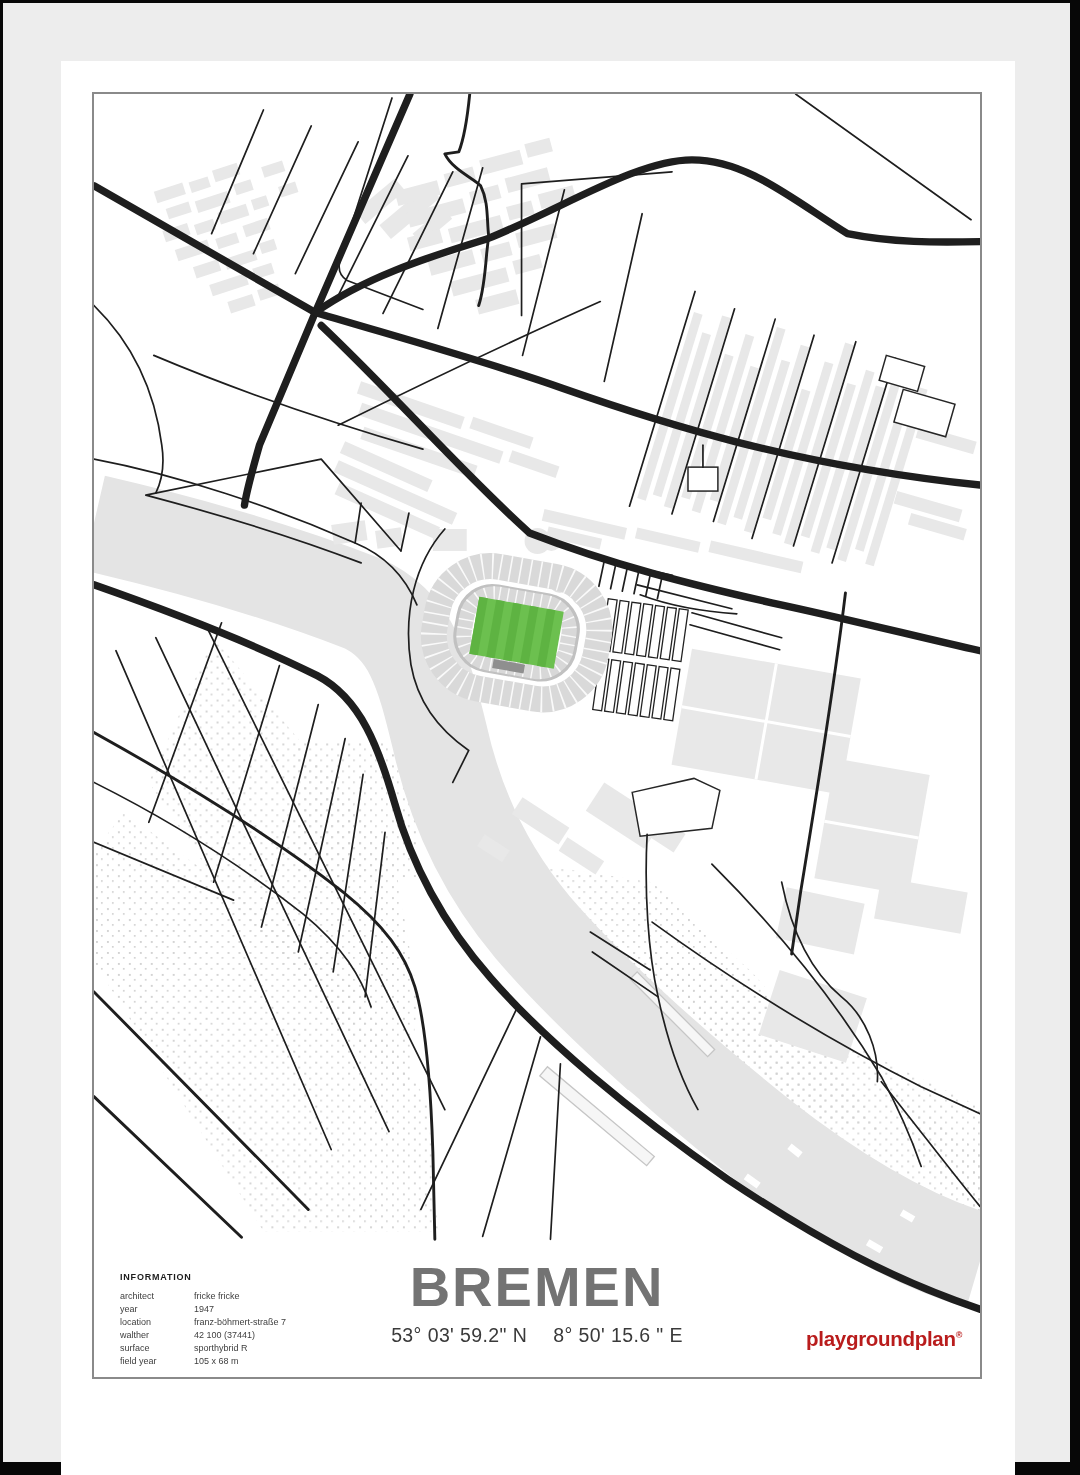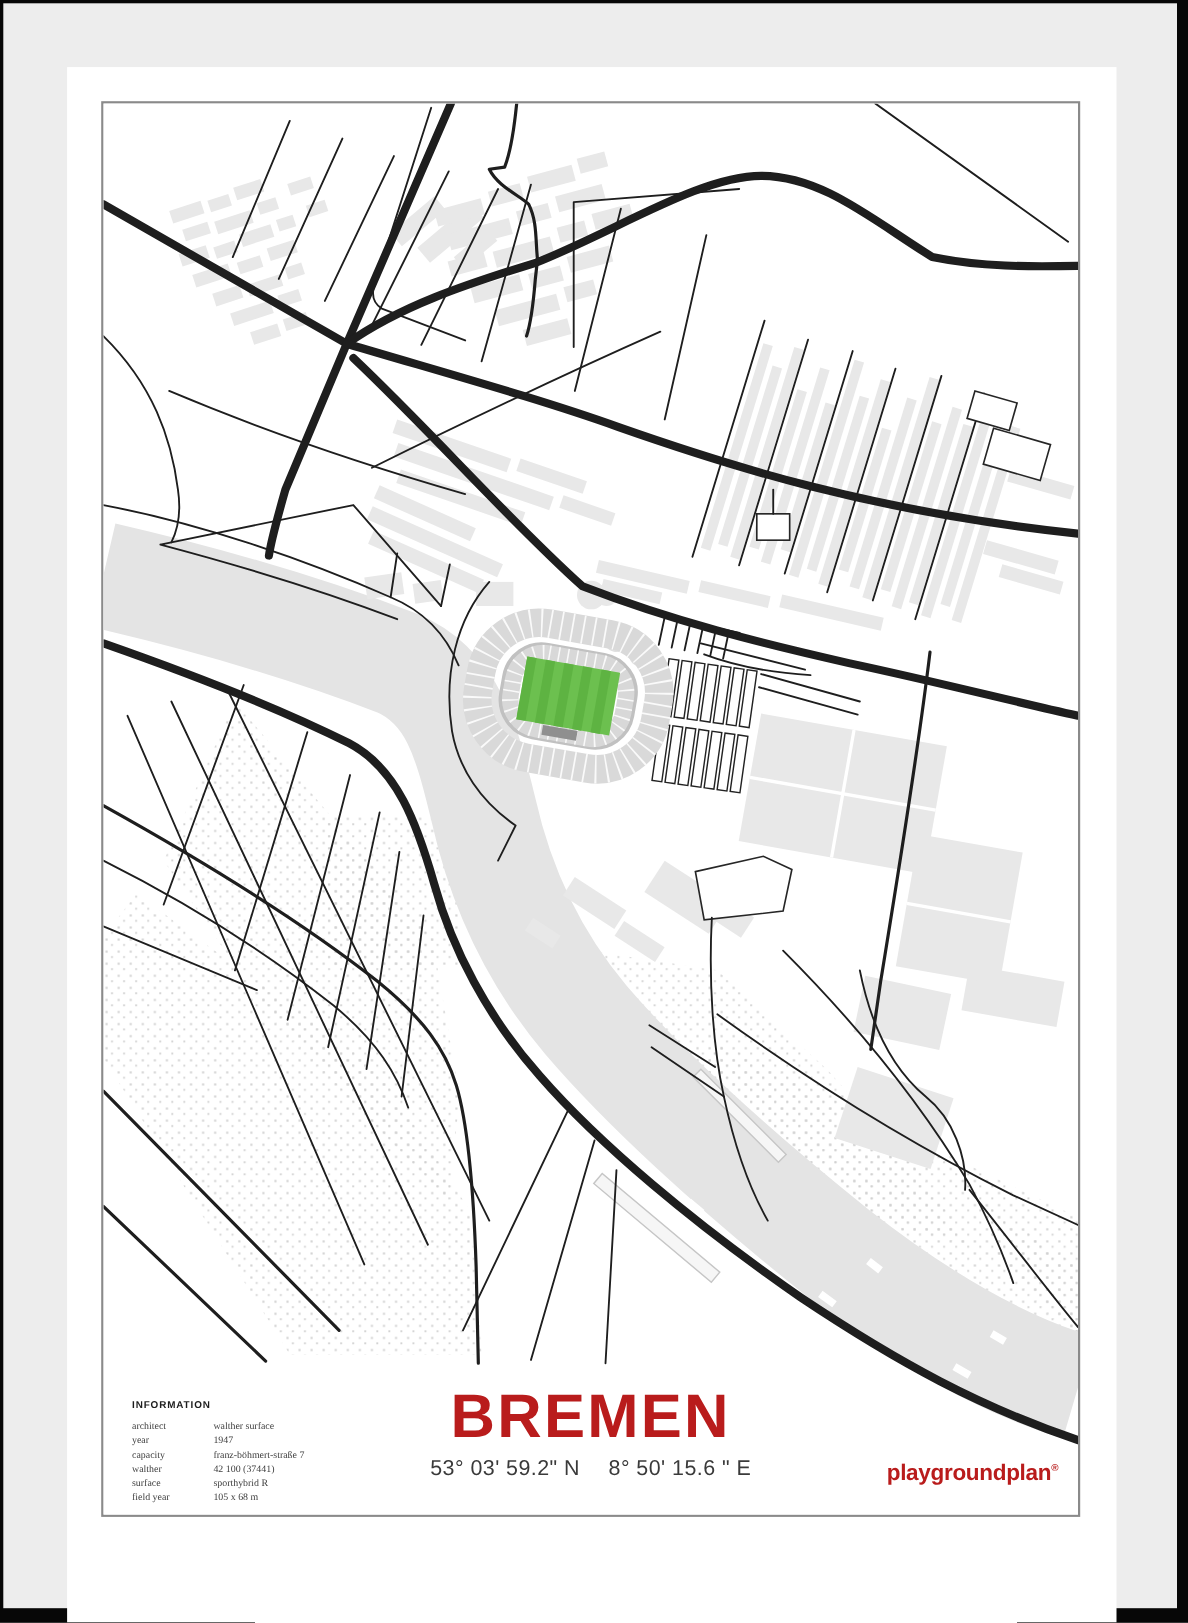--- a/index.html
+++ b/index.html
@@ -25,25 +25,25 @@
   .dotfill{fill:url(#dots);stroke:none;}
   .whitebldg{fill:#ffffff;stroke:#262626;stroke-width:1.5;}
   .fieldline{stroke:#ffffff;stroke-width:3;fill:none;}
   .hatch{fill:#ffffff;stroke:#222222;stroke-width:1.3;}
   .dock{fill:#f6f6f6;stroke:#c6c6c6;stroke-width:1.3;}
   .tick{fill:#ffffff;stroke:none;}
   
   .footer-el{position:absolute;color:var(--text);}
   .info{left:26px;top:1178px;width:260px;}
   .info-heading{font-size:9px;font-weight:bold;letter-spacing:.8px;color:#1c1c1c;}
-  .info-rows{margin-top:9px;font-family:Liberation Serif, serif;}
+  .info-rows{margin-top:9px;}
   .info-row{display:flex;height:13px;font-size:9px;color:#3e3e3e;}
   .info-row .lbl{width:74px;flex:none;}
   .center-block{left:0;top:1164px;width:100%;text-align:center;}
-  .poster-title{font-size:56px;font-weight:bold;letter-spacing:2px;color:#b91c1c;line-height:1.04;}
+  .poster-title{font-size:56px;font-weight:bold;letter-spacing:2px;color:#737373;line-height:1.04;}
   .coords{margin-top:8px;font-size:19.5px;color:#3a3a3a;letter-spacing:.4px;}
   .coords .gap{display:inline-block;width:26px;}
   .brand{right:18px;top:1233px;font-size:20.5px;font-weight:bold;letter-spacing:-.3px;color:#b91c1c;}
   .brand sup{font-size:9px;vertical-align:super;}
 </style>
 </head>
 <body>
 
 <div class="stage">
   <div class="frame">
@@ -309,28 +309,28 @@
             </g>
             <rect x="-18" y="30" width="32" height="9" fill="var(--dark_stand)"></rect>
           </g>
         </svg>
 
         <div class="footer-el info">
           <div class="info-heading">INFORMATION</div>
           <div class="info-rows">
             <div class="info-row">
                 <span class="lbl">architect</span>
-                <span class="val">walther surface</span>
+                <span class="val">fricke fricke</span>
               </div>
             <div class="info-row">
                 <span class="lbl">year</span>
                 <span class="val">1947</span>
               </div>
             <div class="info-row">
-                <span class="lbl">capacity</span>
+                <span class="lbl">location</span>
                 <span class="val">franz-böhmert-straße 7</span>
               </div>
             <div class="info-row">
                 <span class="lbl">walther</span>
                 <span class="val">42 100 (37441)</span>
               </div>
             <div class="info-row">
                 <span class="lbl">surface</span>
                 <span class="val">sporthybrid R</span>
               </div>

